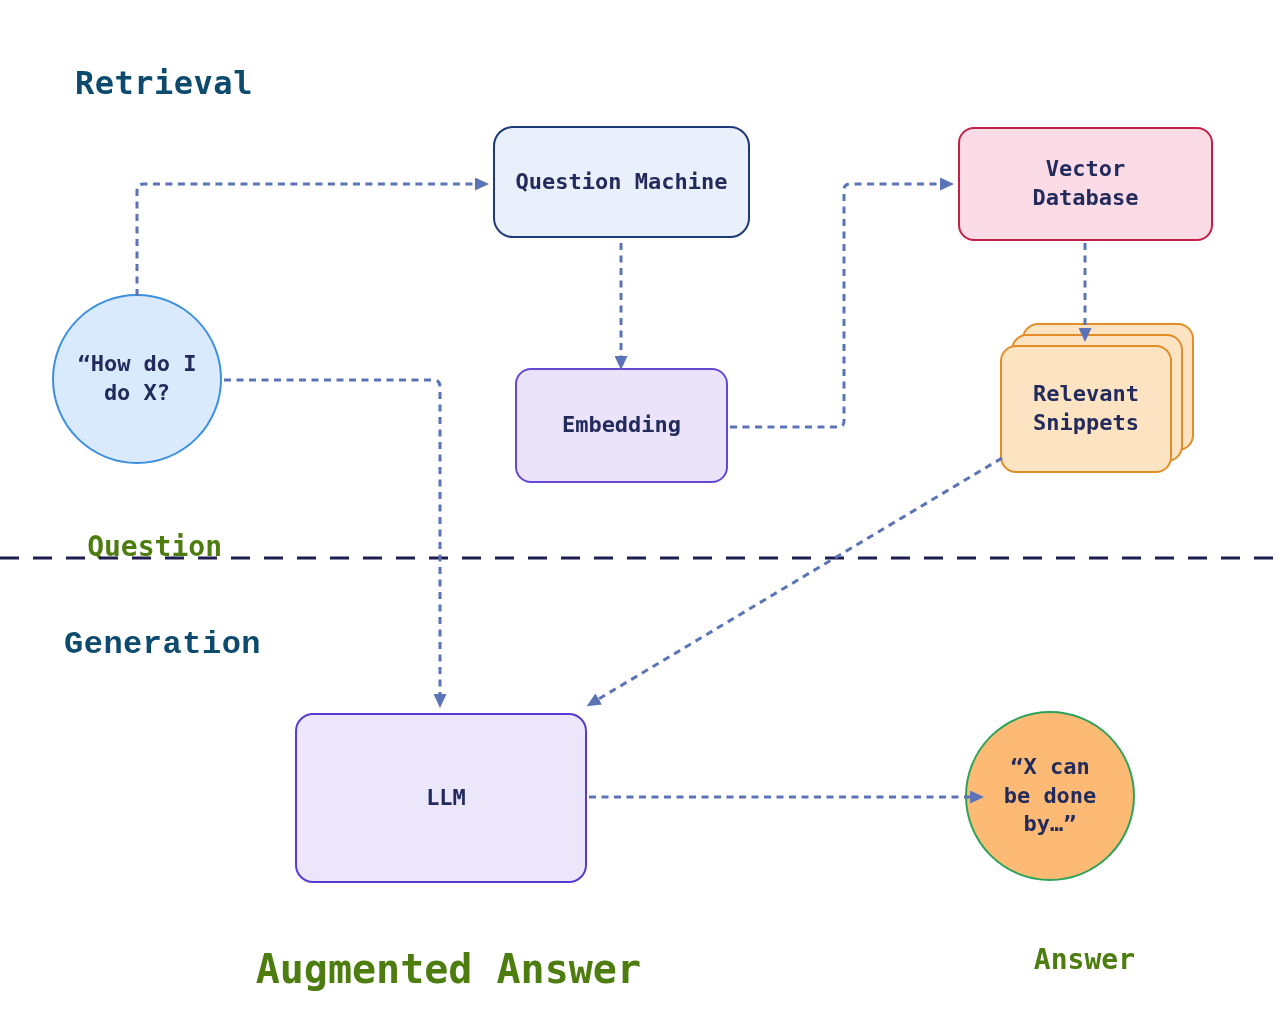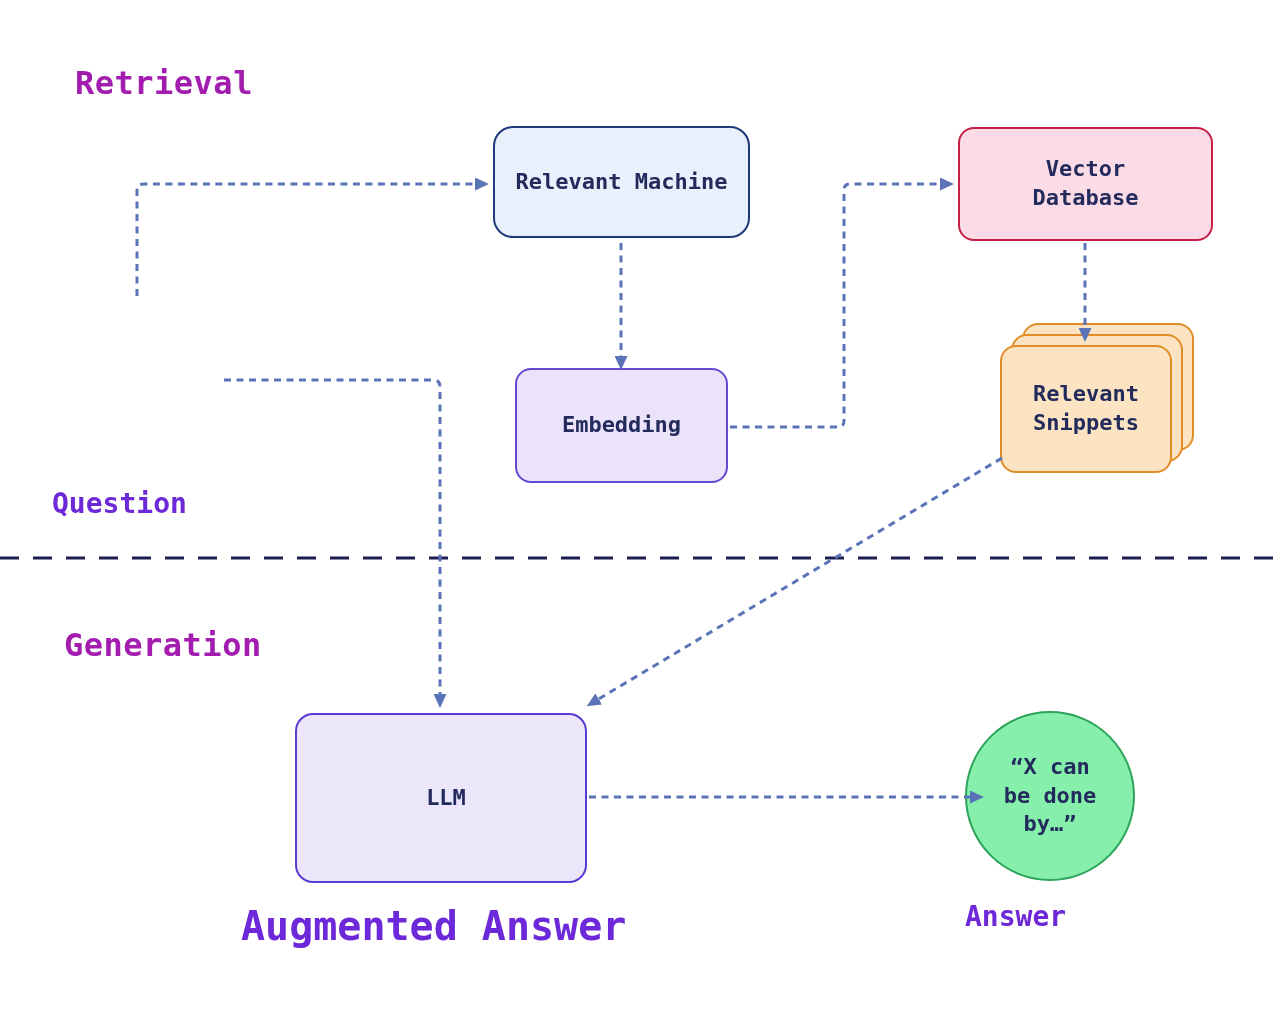--- a/index.html
+++ b/index.html
@@ -6,21 +6,21 @@
   .canvas {
     position: relative;
     width: 1280px;
     height: 1032px;
     background: #ffffff;
     font-family: "DejaVu Sans Mono", monospace;
     overflow: hidden;
   }
   .heading {
     position: absolute;
-    color: #a21caf;
+    color: #0c4a6e;
     font-size: 32px;
     font-weight: 700;
     letter-spacing: 0.5px;
     white-space: nowrap;
   }
   .node {
     position: absolute;
     box-sizing: border-box;
     display: flex;
     align-items: center;
@@ -35,40 +35,41 @@
   .circle { border-radius: 50%; width: 170px; height: 170px; }
   #question          { left: 52px;  top: 294px; background: #d8eafc; border: 2px solid #3d8fe0; }
   #embedding-machine { left: 493px; top: 126px; width: 257px; height: 112px; border-radius: 20px;
                        background: #e9f0fb; border: 2px solid #1f3a78; }
   #vector-database   { left: 958px; top: 127px; width: 255px; height: 114px; border-radius: 16px;
                        background: #fbdbe5; border: 2px solid #c51f48; }
   #embedding         { left: 515px; top: 368px; width: 213px; height: 115px; border-radius: 16px;
                        background: #eae3fa; border: 2px solid #6647d1; }
   #llm               { left: 295px; top: 713px; width: 292px; height: 170px; border-radius: 18px;
                        background: #ece6fb; border: 2px solid #5a3ad2; padding-left: 10px; }
-  #answer            { left: 965px; top: 711px; background: #86efac; border: 2px solid #2ba35b; }
+  #answer            { left: 965px; top: 711px; background: #fdba74; border: 2px solid #2ba35b; }
   .snippet-card {
     position: absolute;
     box-sizing: border-box;
     width: 172px; height: 128px;
     border-radius: 16px;
     background: #fce4c3;
     border: 2px solid #e28d28;
   }
   #snippet-back  { left: 1022px; top: 323px; }
   #snippet-mid   { left: 1011px; top: 334px; }
   #snippet-front { left: 1000px; top: 345px;
     display: flex; align-items: center; justify-content: center; text-align: center;
     white-space: pre-line; color: #232a5c; font-size: 22px; font-weight: 600; line-height: 1.3; }
   .caption {
     position: absolute;
-    color: #6d28d9;
+    color: #4d7c0f;
     font-weight: 700;
-    text-align: left;
+    text-align: right;
     white-space: nowrap;
+    margin-top: 43px;
   }
   #question-caption  { left: 52px;  top: 487px; width: 170px; font-size: 28px; }
   #answer-caption    { left: 965px; top: 900px; width: 170px; font-size: 28px; }
   #augmented-caption { left: 241px; top: 903px; width: 400px; font-size: 40px; }
   svg.edges {
     position: absolute;
     left: 0; top: 0;
     pointer-events: none;
   }
   .edge {
@@ -83,26 +84,28 @@
     stroke-dasharray: 19 14;
   }
 </style>
 </head>
 <body>
 
 <div class="canvas">
 
   <div class="heading" style="left:75px; top:64px;">Retrieval</div>
 
-  <div class="heading" style="left:64px; top:626px;">Generation</div>
+  <div class="heading" style="left:64px; top:626px;font-family:Liberation Mono, monospace;">Generation</div>
 
+  <div class="node circle" id="question">“How do I
+do X?</div>
 
   <div class="caption" id="question-caption">Question</div>
 
-  <div class="node" id="embedding-machine">Relevant Machine</div>
+  <div class="node" id="embedding-machine">Question Machine</div>
 
   <div class="node" id="vector-database">Vector
 Database</div>
 
   <div class="node" id="embedding">Embedding</div>
 
   <div class="snippet-card" id="snippet-back"></div>
   <div class="snippet-card" id="snippet-mid"></div>
   <div class="snippet-card" id="snippet-front">Relevant
 Snippets</div>

